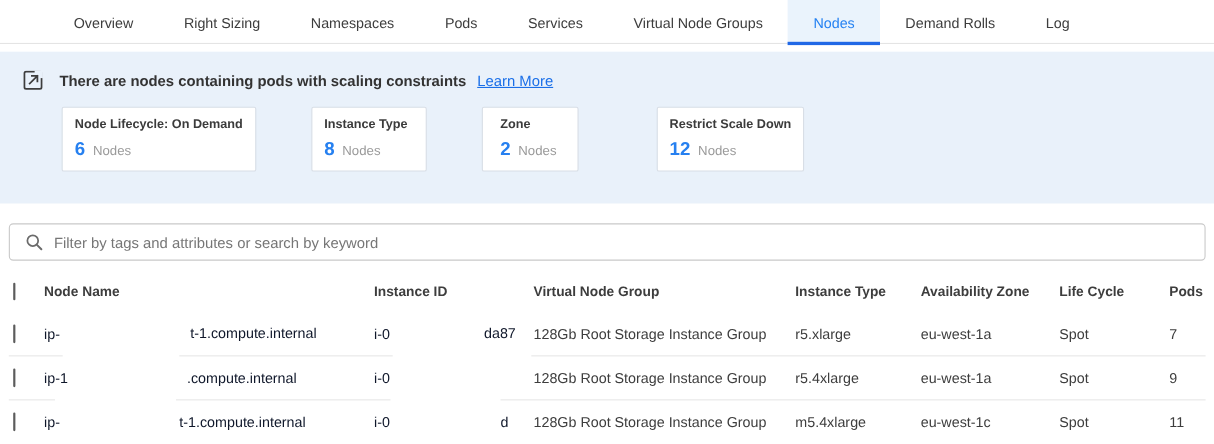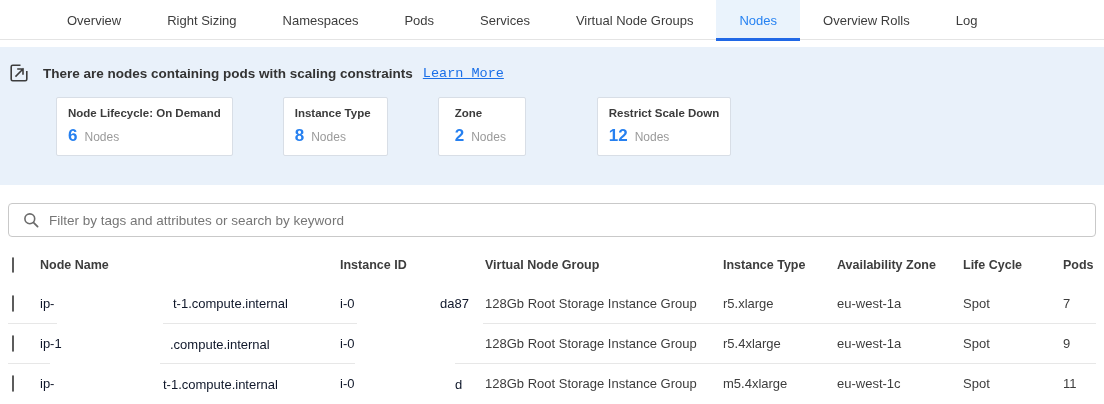--- a/index.html
+++ b/index.html
@@ -9,24 +9,24 @@
   
   .tabbar { display:flex; height:40px; border-bottom:1px solid #e4e4e4; background:#fff;padding-left:44px; }
   .tab { position:relative; height:40px; display:flex; align-items:center;
     padding:0 23px; font-size:13px; color:#3d3d3d; cursor:pointer; white-space:nowrap; }
   .tab.active { background:#eaf3fc; color:#2682f2; }
   .tab.active::after { content:""; position:absolute; left:0; right:0; bottom:-1px;
     height:3px; background:#2068e6; }
 
   
   .banner { margin-top:7px; height:138px; background:#e9f1fa; padding-top:16px; }
-  .banner-msg { display:flex; align-items:center; padding-left:10px; height:20px; }
+  .banner-msg { display:flex; align-items:center; padding-left:21px; height:20px; }
   .banner-icon { width:18px; height:18px; margin-right:15px; flex:0 0 auto; }
   .banner-text { font-size:13.5px; font-weight:bold; color:#333; }
-  .banner-link { font-size:13.5px; color:#1a6fe8; text-decoration:underline; margin-left:10px; cursor:pointer;font-family:Liberation Mono, monospace; }
+  .banner-link { font-size:13.5px; color:#1a6fe8; text-decoration:underline; margin-left:10px; cursor:pointer; }
 
   .cards { display:flex; margin-top:14px; margin-left:56px; align-items:center;gap:36px; }
   .card { background:#fff; border:1px solid #d8dee6; border-radius:2px; height:59px;
     padding:9px 11px 0 11px; white-space:nowrap; }
   .card + .card { margin-left:14px; }
   .card.c2 { min-width:105px; }
   .card.c3 { min-width:88px;padding-left:16px; }
   .card.c4 { margin-left:35px; min-width:122px; }
   .card.c1 { min-width:163px; }
   .card-title { font-size:11.5px; font-weight:bold; color:#3b3b3b; }
@@ -71,21 +71,21 @@
 <body>
 
 <div class="tabbar">
   <div class="tab">Overview</div>
   <div class="tab">Right Sizing</div>
   <div class="tab">Namespaces</div>
   <div class="tab">Pods</div>
   <div class="tab">Services</div>
   <div class="tab">Virtual Node Groups</div>
   <div class="tab active">Nodes</div>
-  <div class="tab">Overview Rolls</div>
+  <div class="tab">Demand Rolls</div>
   <div class="tab">Log</div>
 </div>
 
 <div class="banner">
   <div class="banner-msg">
     <span class="banner-icon">
       <svg width="18" height="18" viewBox="0 0 18 18">
         <rect x="1.2" y="1.2" width="15.6" height="15.6" rx="1.5" fill="none" stroke="#3d3d3d" stroke-width="1.6"></rect>
         <rect x="10.5" y="-1" width="9" height="8" fill="#e9f1fa" stroke="none"></rect>
         <path d="M6 12 L13 5 M8 5 H13 V10" fill="none" stroke="#3d3d3d" stroke-width="1.6" stroke-linecap="square"></path>

